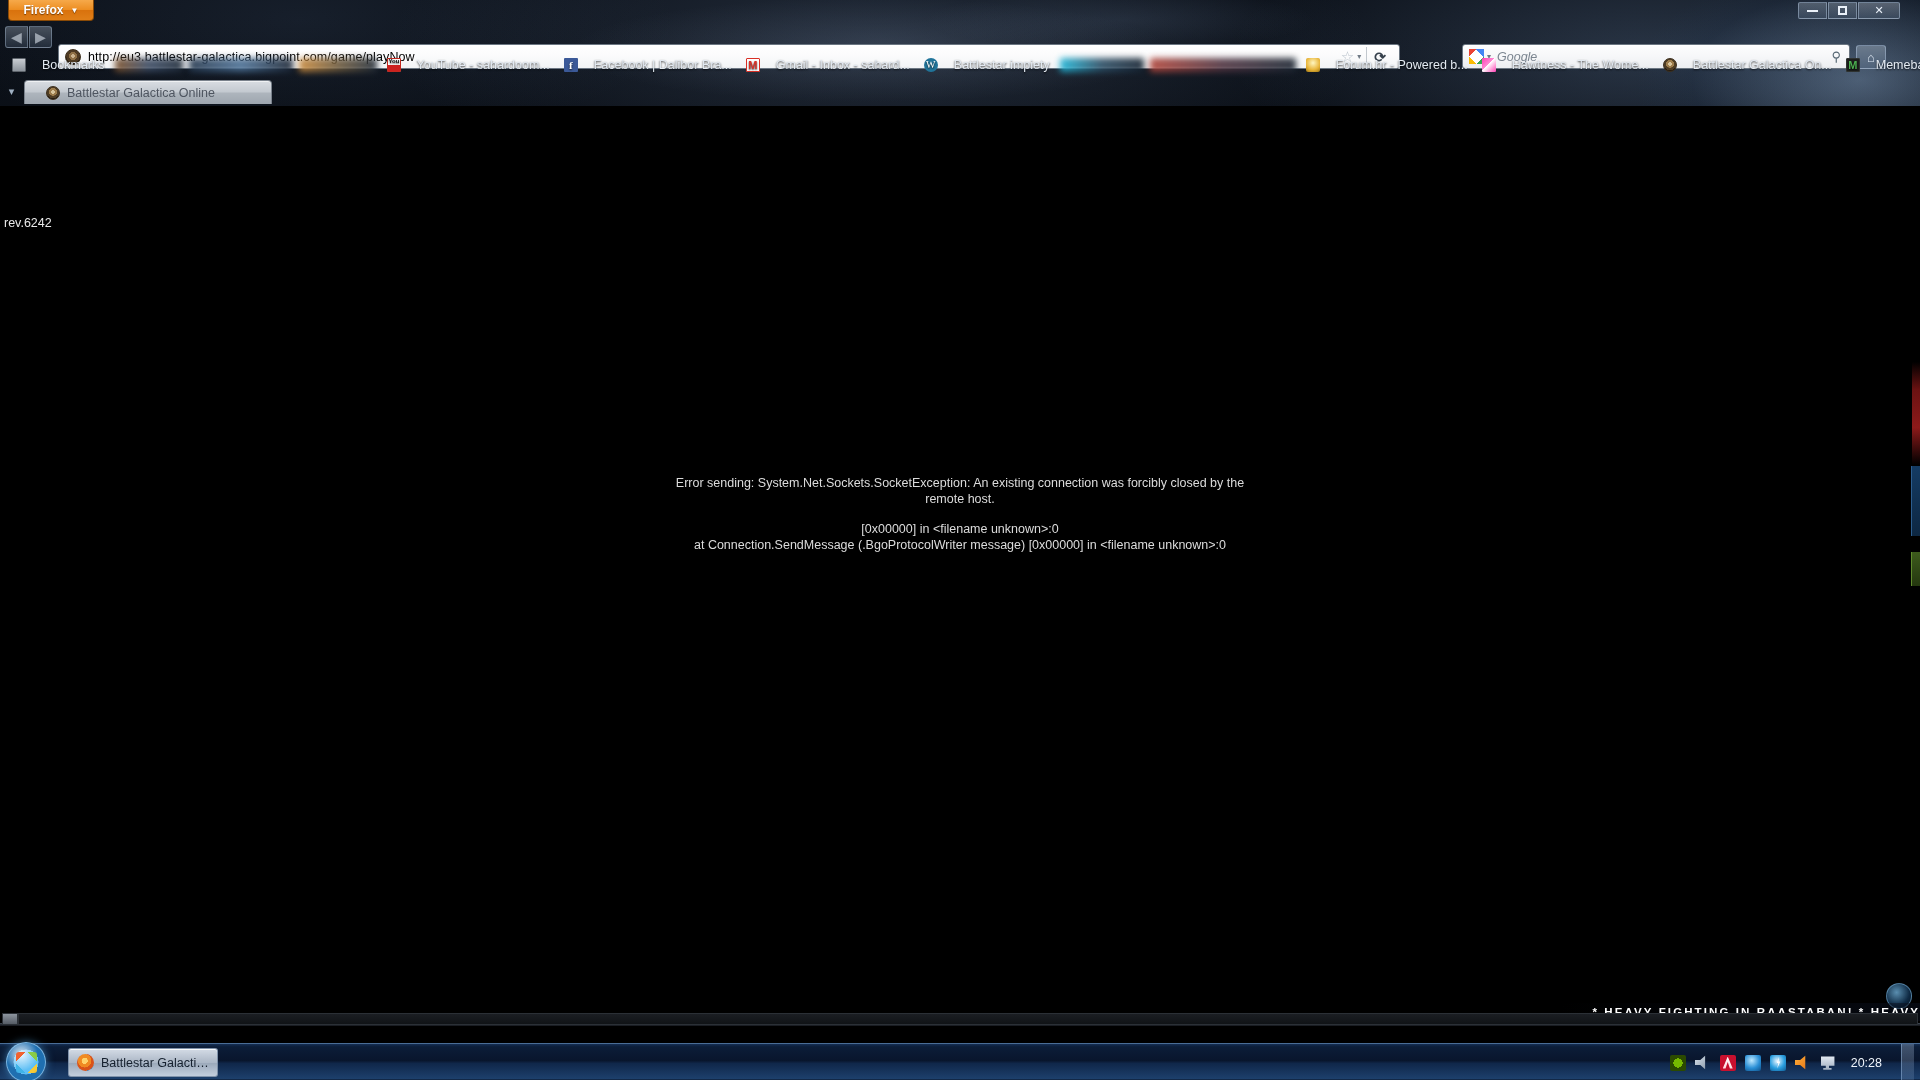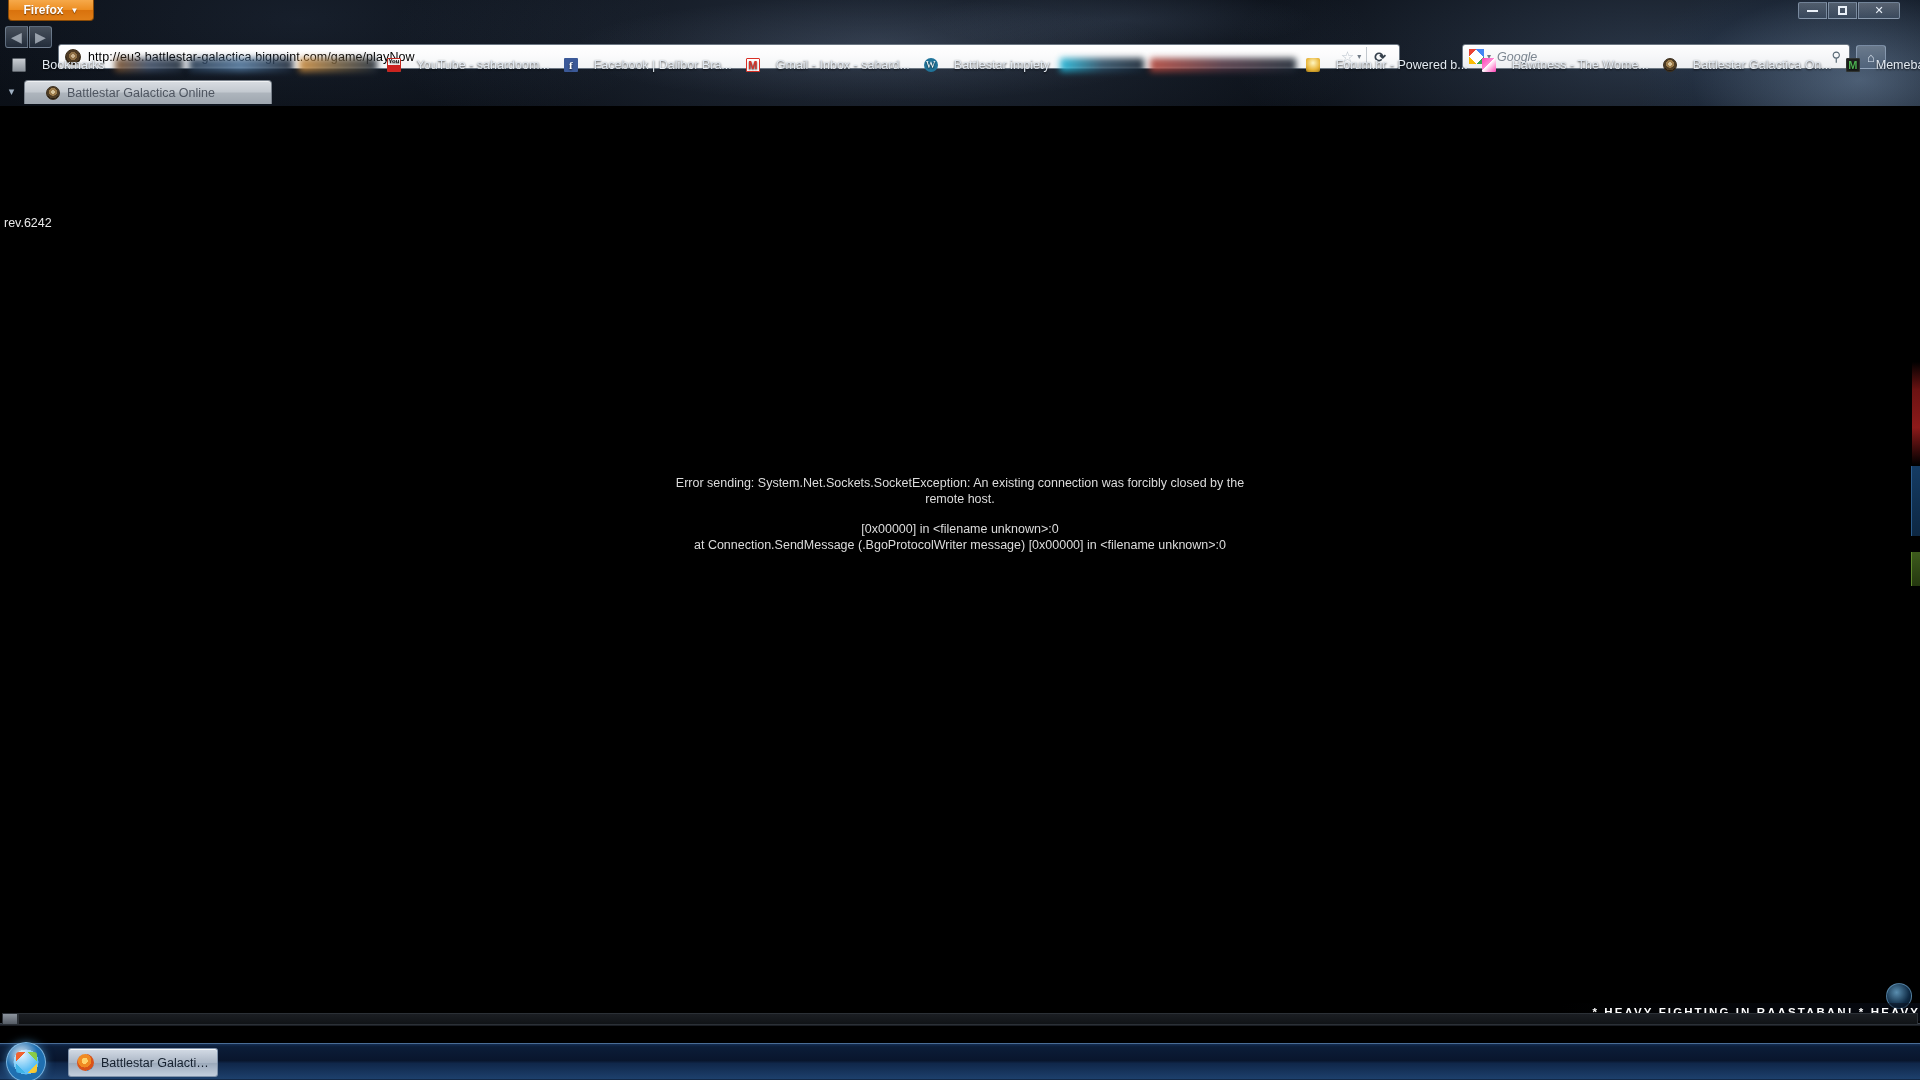--- a/index.html
+++ b/index.html
@@ -439,13 +439,24 @@
 <div id="taskbar">
   <div id="start-orb">
     <span class="flag"></span>
   </div>
 
   <div id="taskbar-item-firefox">
     <span class="tb-ico"></span>
     <span class="tb-label">Battlestar Galactica ...</span>
   </div>
 
+  <div id="systray">
+    <span class="tray-ico tray-nvidia"></span>
+    <span class="tray-ico tray-speaker2"></span>
+    <span class="tray-ico tray-avira"></span>
+    <span class="tray-ico tray-drop"></span>
+    <span class="tray-ico tray-flash"></span>
+    <span class="tray-ico tray-volume"></span>
+    <span class="tray-ico tray-network"></span>
+    <span id="tray-clock">20:28</span>
+    <span id="show-desktop"></span>
+  </div>
 </div>
 
 </body></html>

